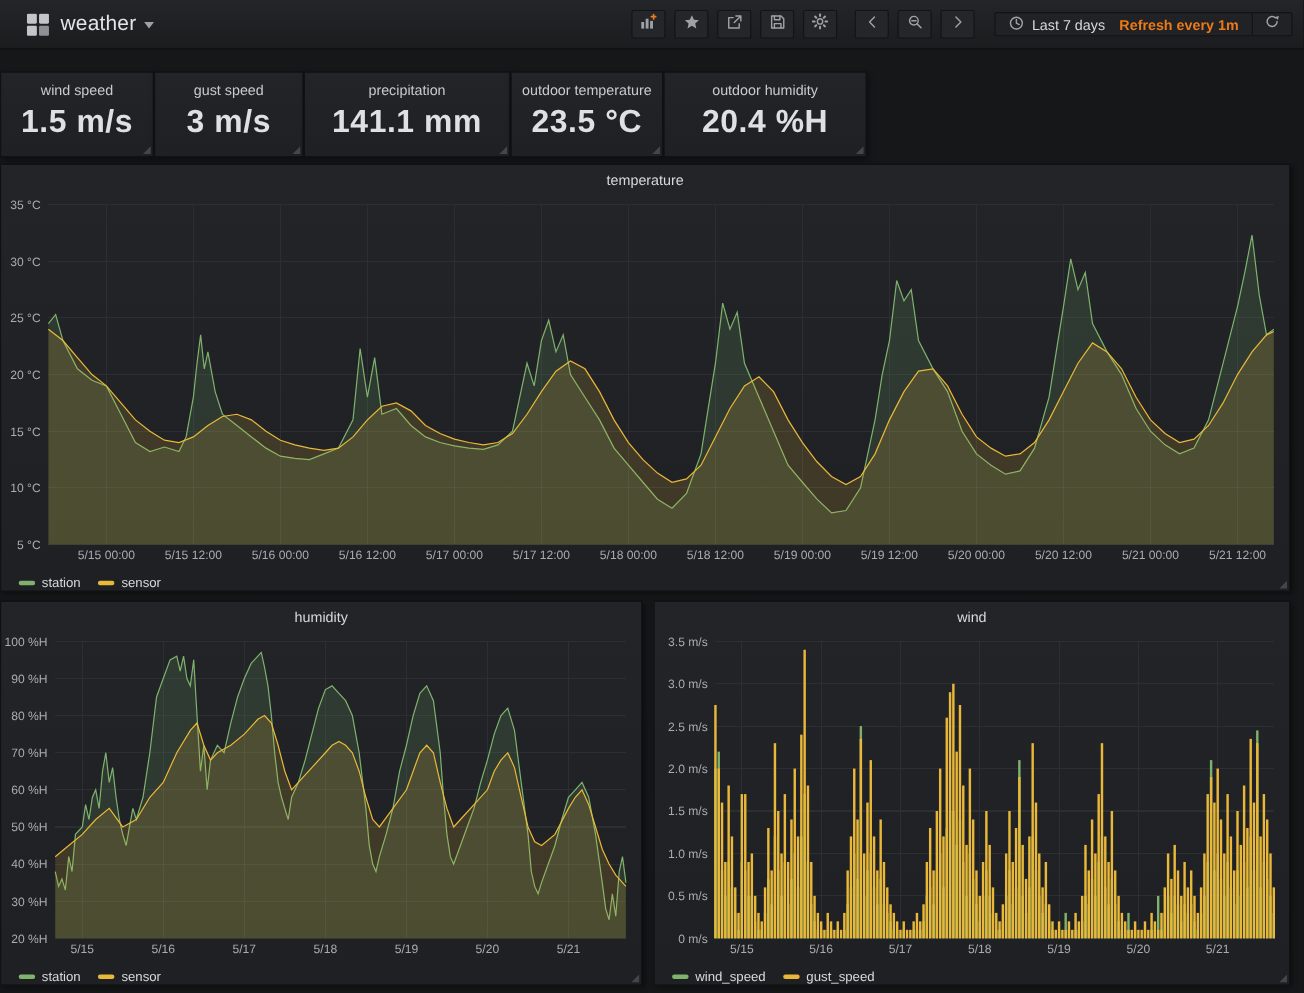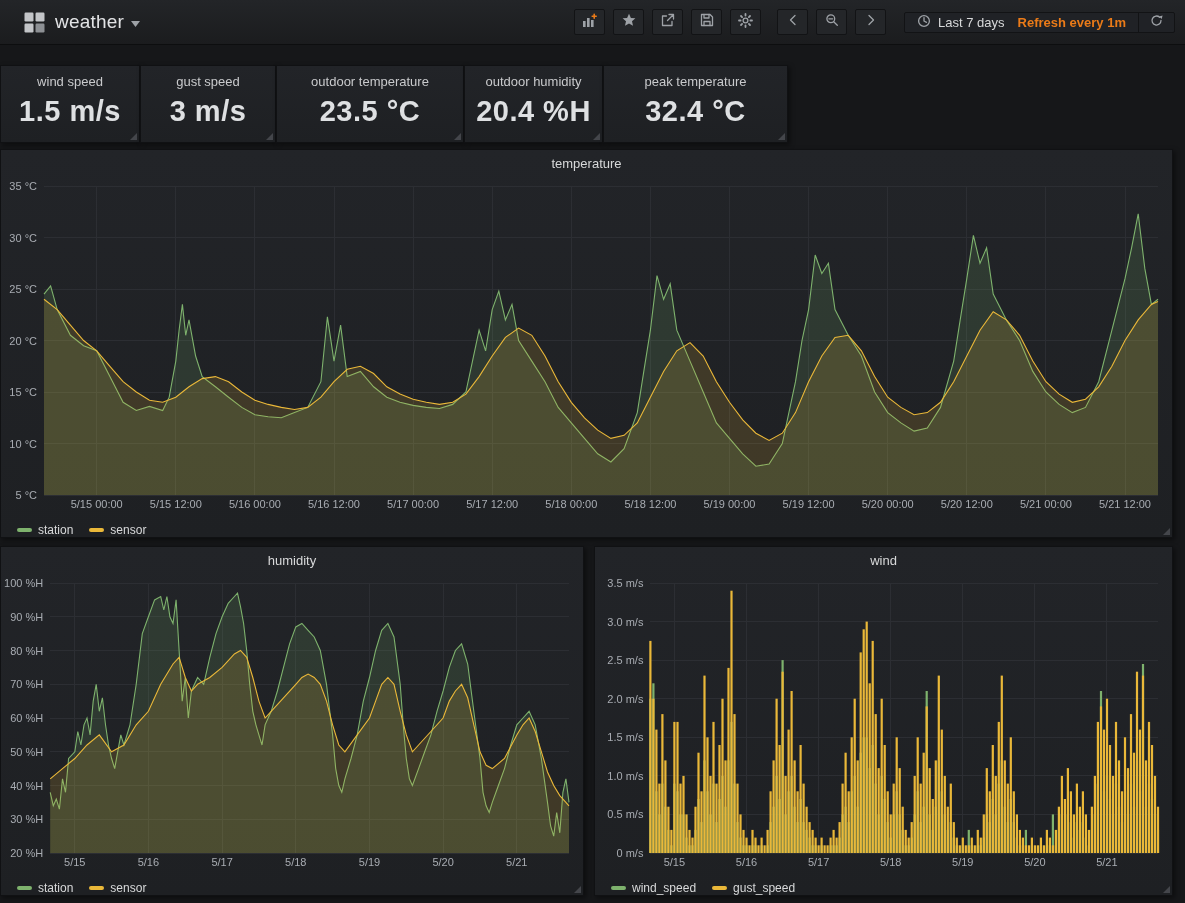--- a/index.html
+++ b/index.html
@@ -241,32 +241,32 @@
         <div class="stat-title">wind speed</div>
         <div class="stat-value">1.5 m/s</div>
         <span class="grip"></span>
       </div>
       <div class="panel stat">
         <div class="stat-title">gust speed</div>
         <div class="stat-value">3 m/s</div>
         <span class="grip"></span>
       </div>
       <div class="panel stat">
+        <div class="stat-title">precipitation</div>
+        <div class="stat-value">141.1 mm</div>
+        <span class="grip"></span>
+      </div>
+      <div class="panel stat">
         <div class="stat-title">outdoor temperature</div>
         <div class="stat-value">23.5 °C</div>
         <span class="grip"></span>
       </div>
       <div class="panel stat">
         <div class="stat-title">outdoor humidity</div>
         <div class="stat-value">20.4 %H</div>
-        <span class="grip"></span>
-      </div>
-      <div class="panel stat">
-        <div class="stat-title">peak temperature</div>
-        <div class="stat-value">32.4 °C</div>
         <span class="grip"></span>
       </div>
     </section>
 
     <section class="row">
       <div class="panel graph-panel full">
         <div class="panel-title">temperature</div>
         <div class="chart">
             <svg width="1171" height="337">
               <line class="grid" x1="95.7" y1="10" x2="95.7" y2="319.0"></line>

